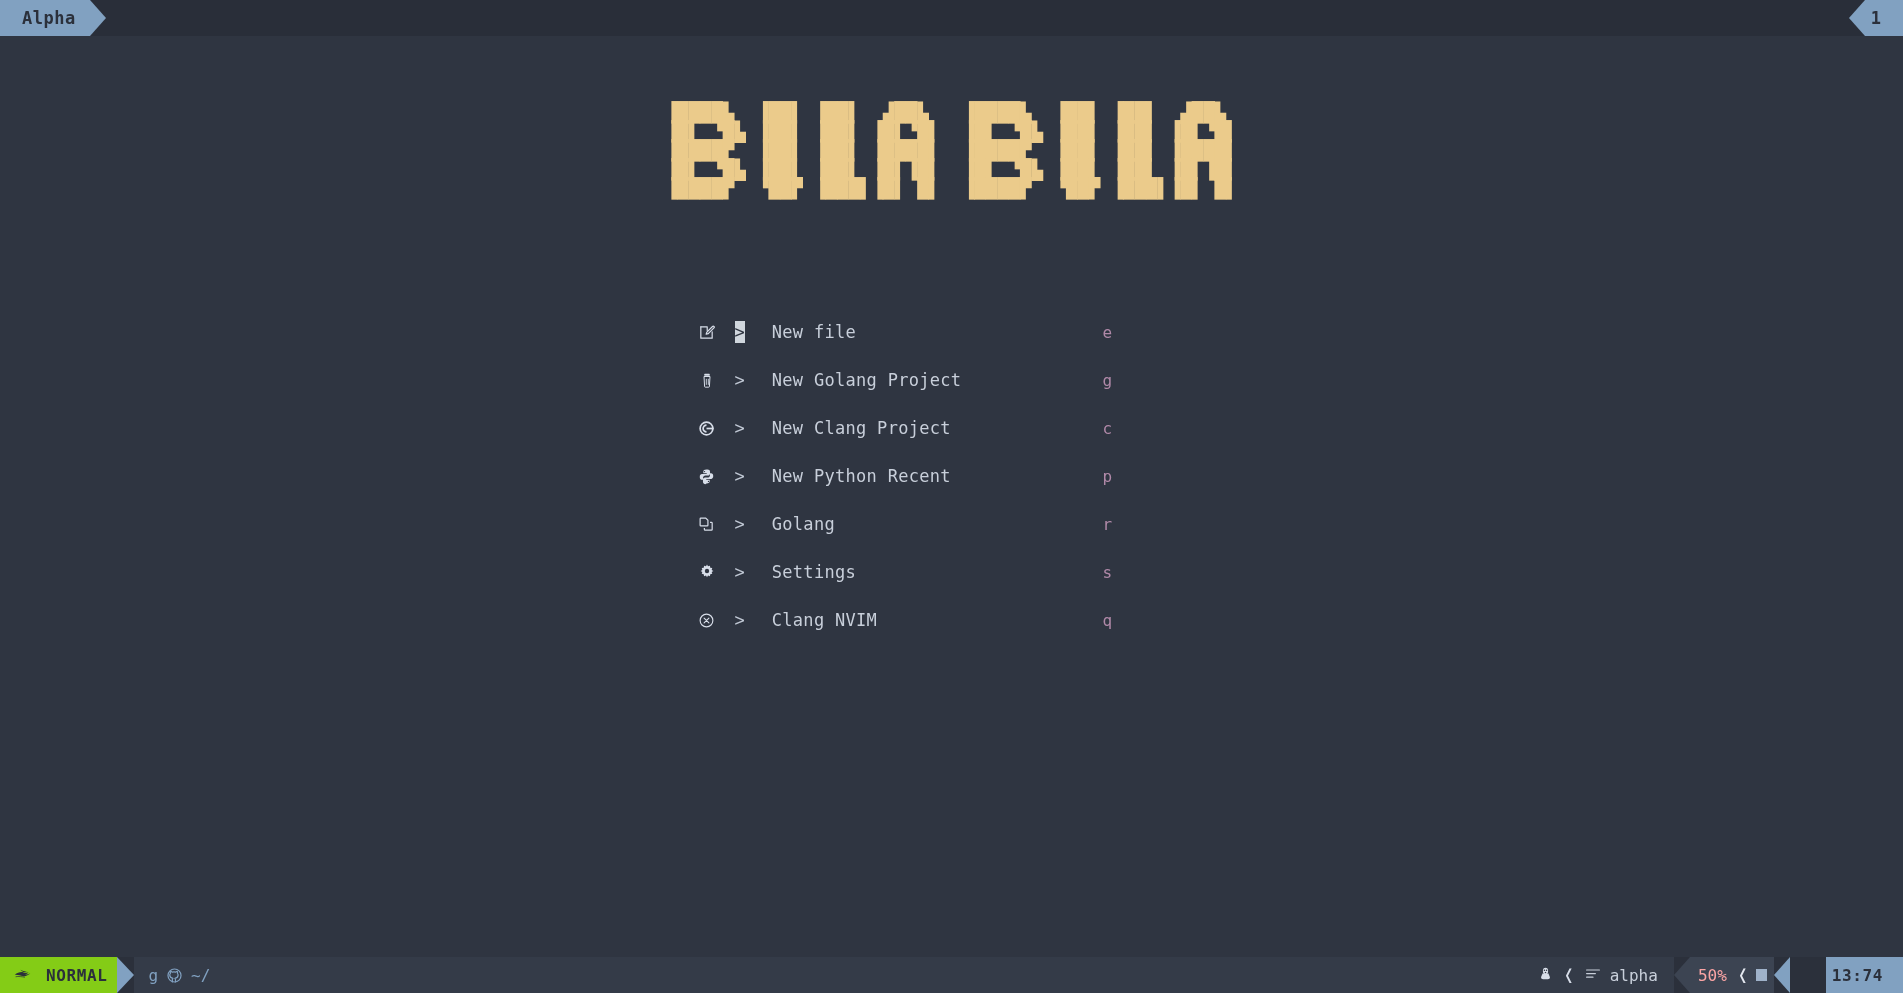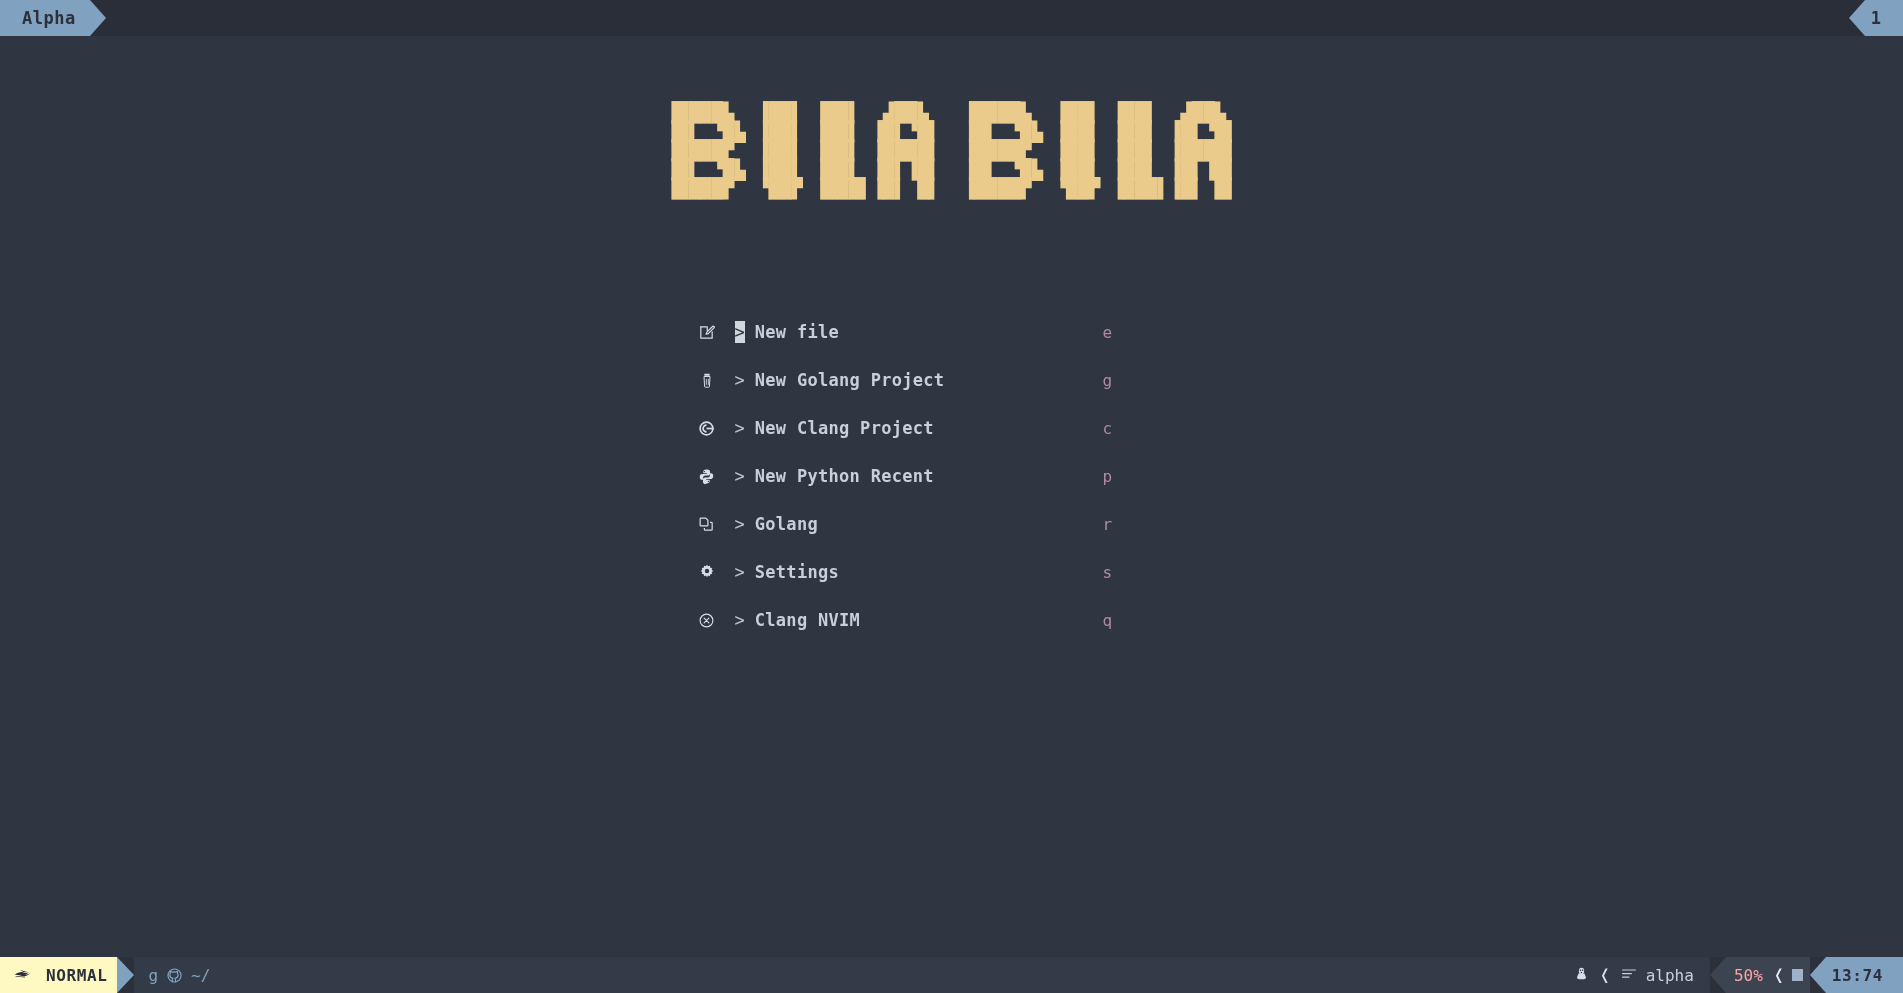--- a/index.html
+++ b/index.html
@@ -122,24 +122,23 @@
     line-height: 20px;
   }
   .m-chevron.cursor {
     background: #d0d6dd;
     color: #2f3541;
   }
   .m-label {
     color: #c8cfda;
     font-size: 17px;
     font-family: "DejaVu Sans Mono", monospace;
-    margin-left: 10px;
+    margin-left: 27px;
     white-space: pre;
     letter-spacing: 0.3px;
-    font-weight: bold;
   }
   .m-key {
     position: absolute;
     left: 411px;
     color: #b089a8;
     font-size: 16px;
     font-family: "DejaVu Sans Mono", monospace;
   }
 
   
@@ -150,21 +149,21 @@
     height: 36px;
     background: #2b303b;
     display: flex;
     align-items: stretch;
     font-size: 16px;
   }
   .sl-mode {
     display: flex;
     align-items: center;
     gap: 10px;
-    background: #fef9c3;
+    background: #84cc16;
     color: #2b303b;
     font-weight: bold;
     padding: 0 10px 0 14px;
     letter-spacing: 0.6px;
   }
   .sl-mode-arrow {
     width: 0; height: 0;
     border-top: 18px solid transparent;
     border-bottom: 18px solid transparent;
     border-left: 17px solid #81a1c1;
@@ -242,20 +241,21 @@
     border-right: 16px solid #81a1c1;
   }
   .sl-time {
     display: flex;
     align-items: center;
     background: #81a1c1;
     color: #2b303b;
     font-weight: bold;
     padding: 0 20px 0 6px;
     letter-spacing: 0.6px;
+    margin-left: 36px;
   }
 </style>
 </head>
 <body>
 
 <div id="tabline">
   <div class="tab-active">
     <span>Alpha</span>
   </div>
   <div class="tab-arrow-right"></div>

